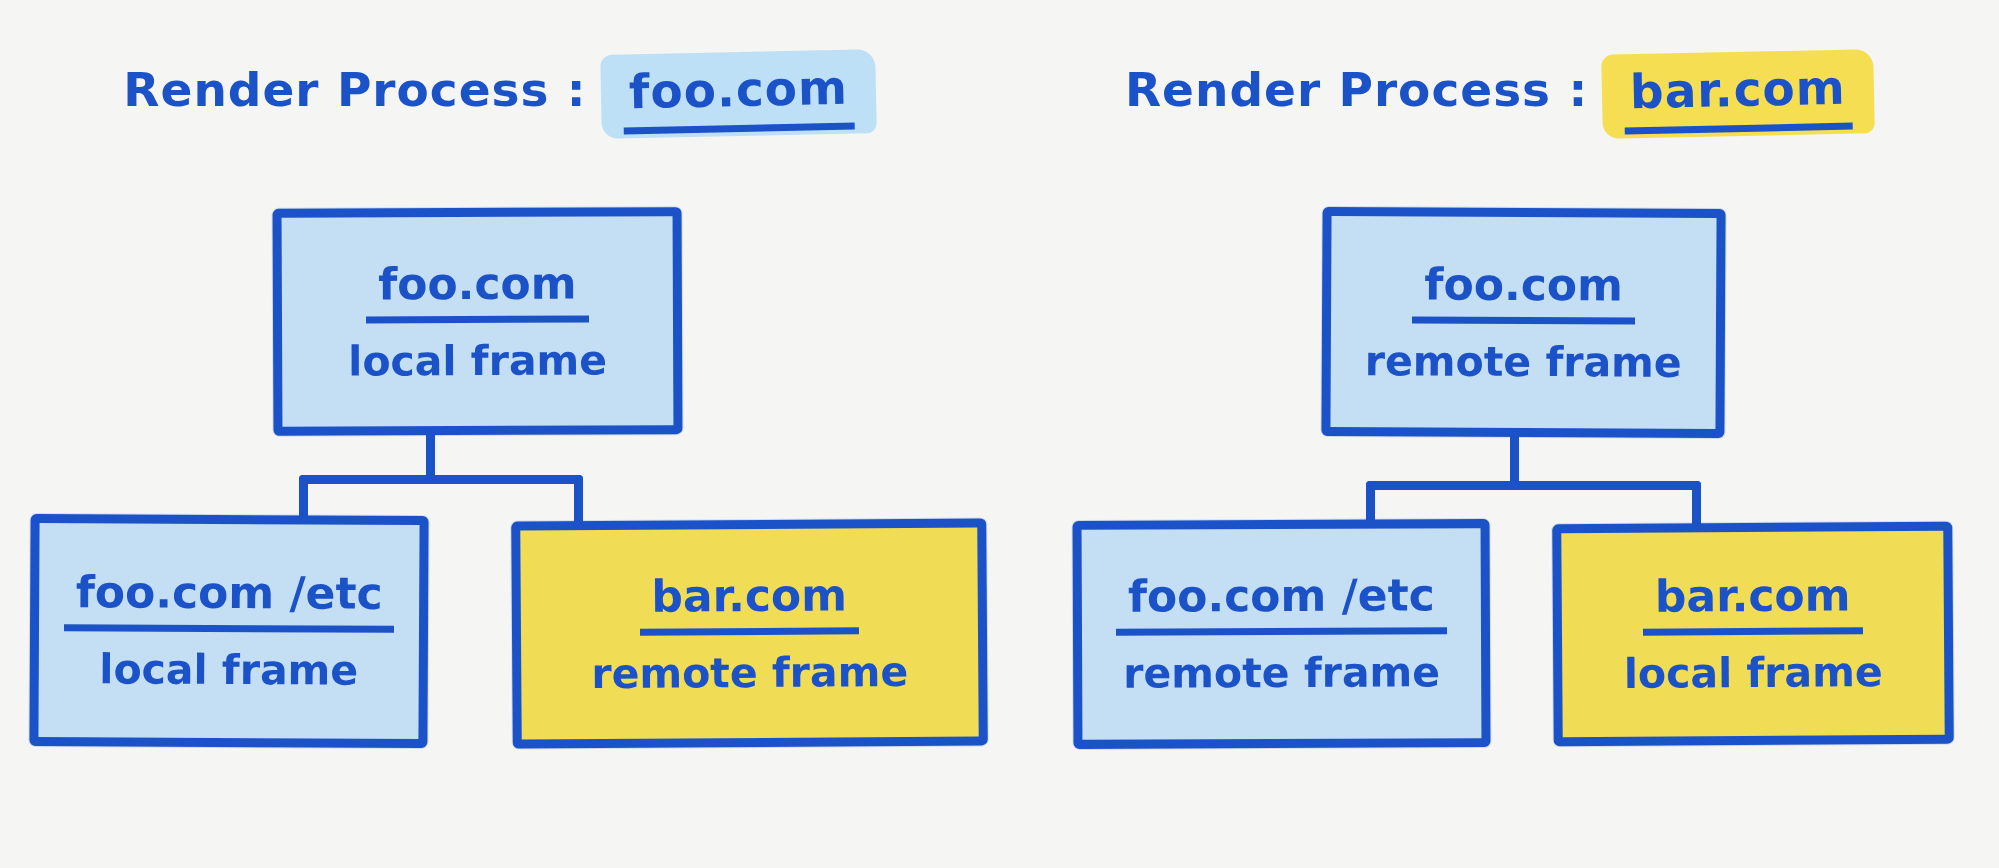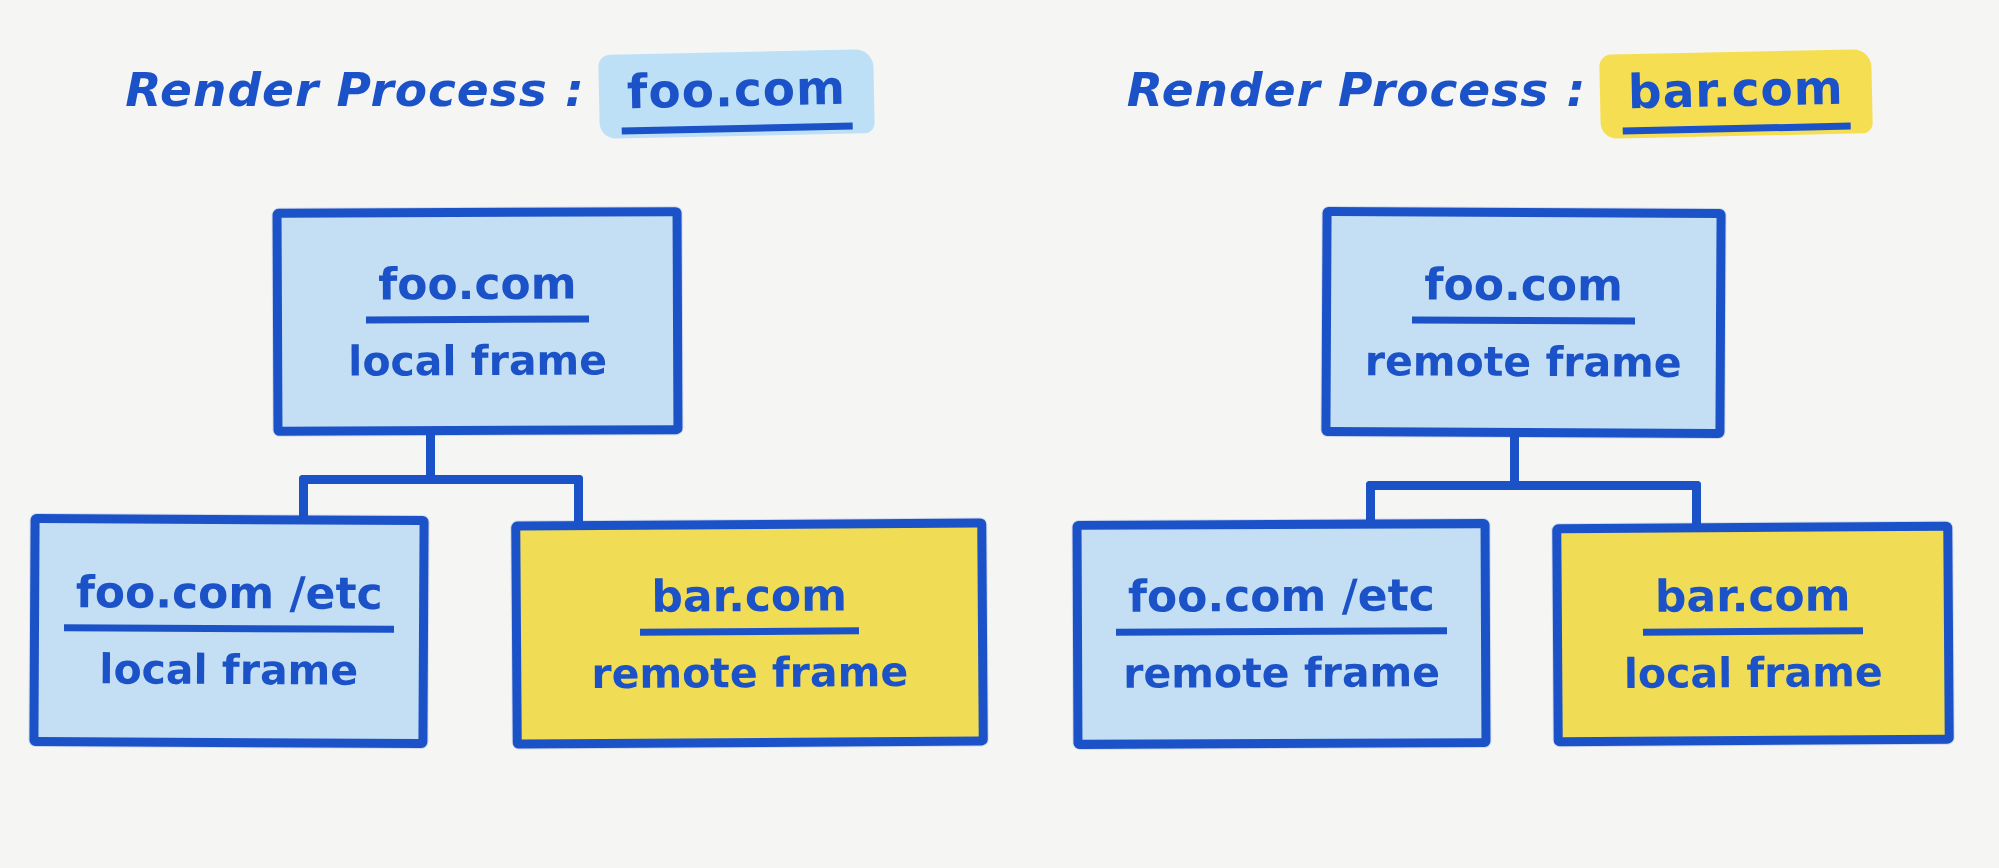--- a/index.html
+++ b/index.html
@@ -27,21 +27,21 @@
   .panel-title {
     position: absolute;
     top: 52px;
     width: 999px;
     text-align: center;
     font-size: 47px;
     font-weight: bold;
     letter-spacing: 1px;
     white-space: nowrap;
   }
-  .title-prefix { margin-right: 14px; font-style: italic; }
+  .title-prefix { margin-right: 14px; }
   .hl {
     display: inline-block;
     padding: 10px 22px 4px;
     border-radius: 12px 18px 10px 16px;
     transform: rotate(-1.2deg);
   }
   .hl-blue   { background: var(--blue-highlight, #bee0f7); }
   .hl-yellow { background: var(--yellow-highlight, #f5de52); }
   .process-name {
     display: inline-block;

